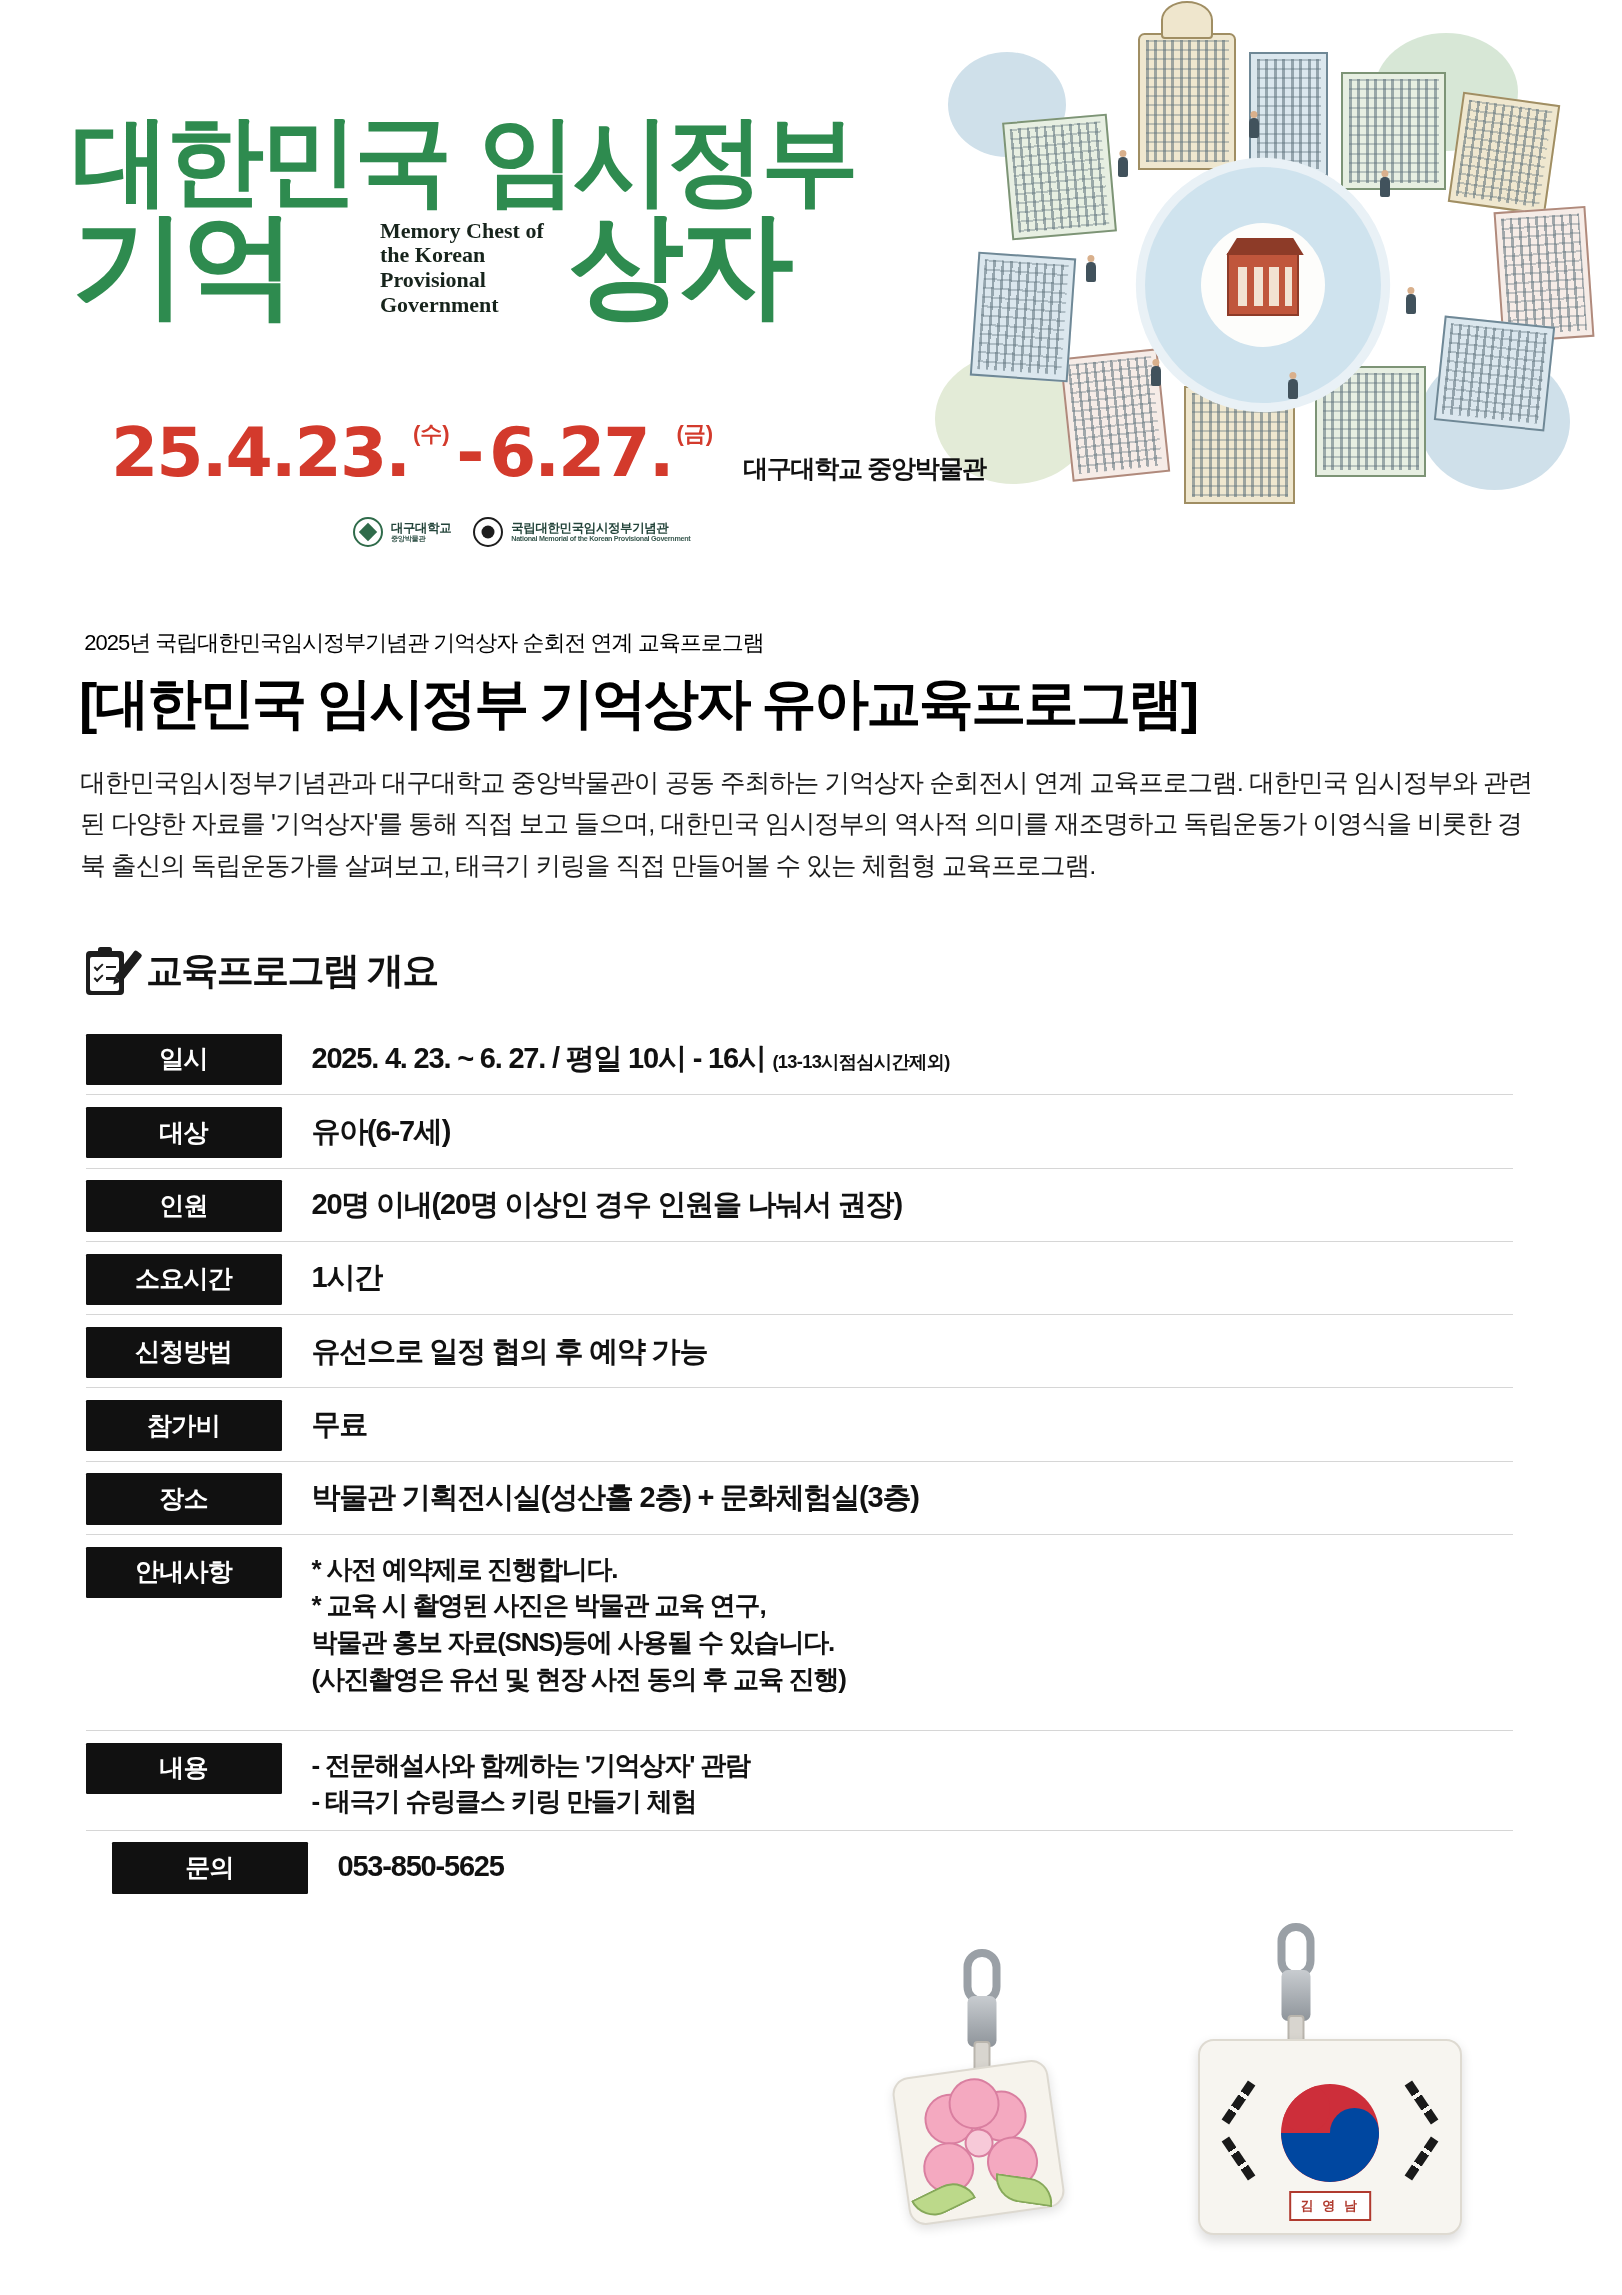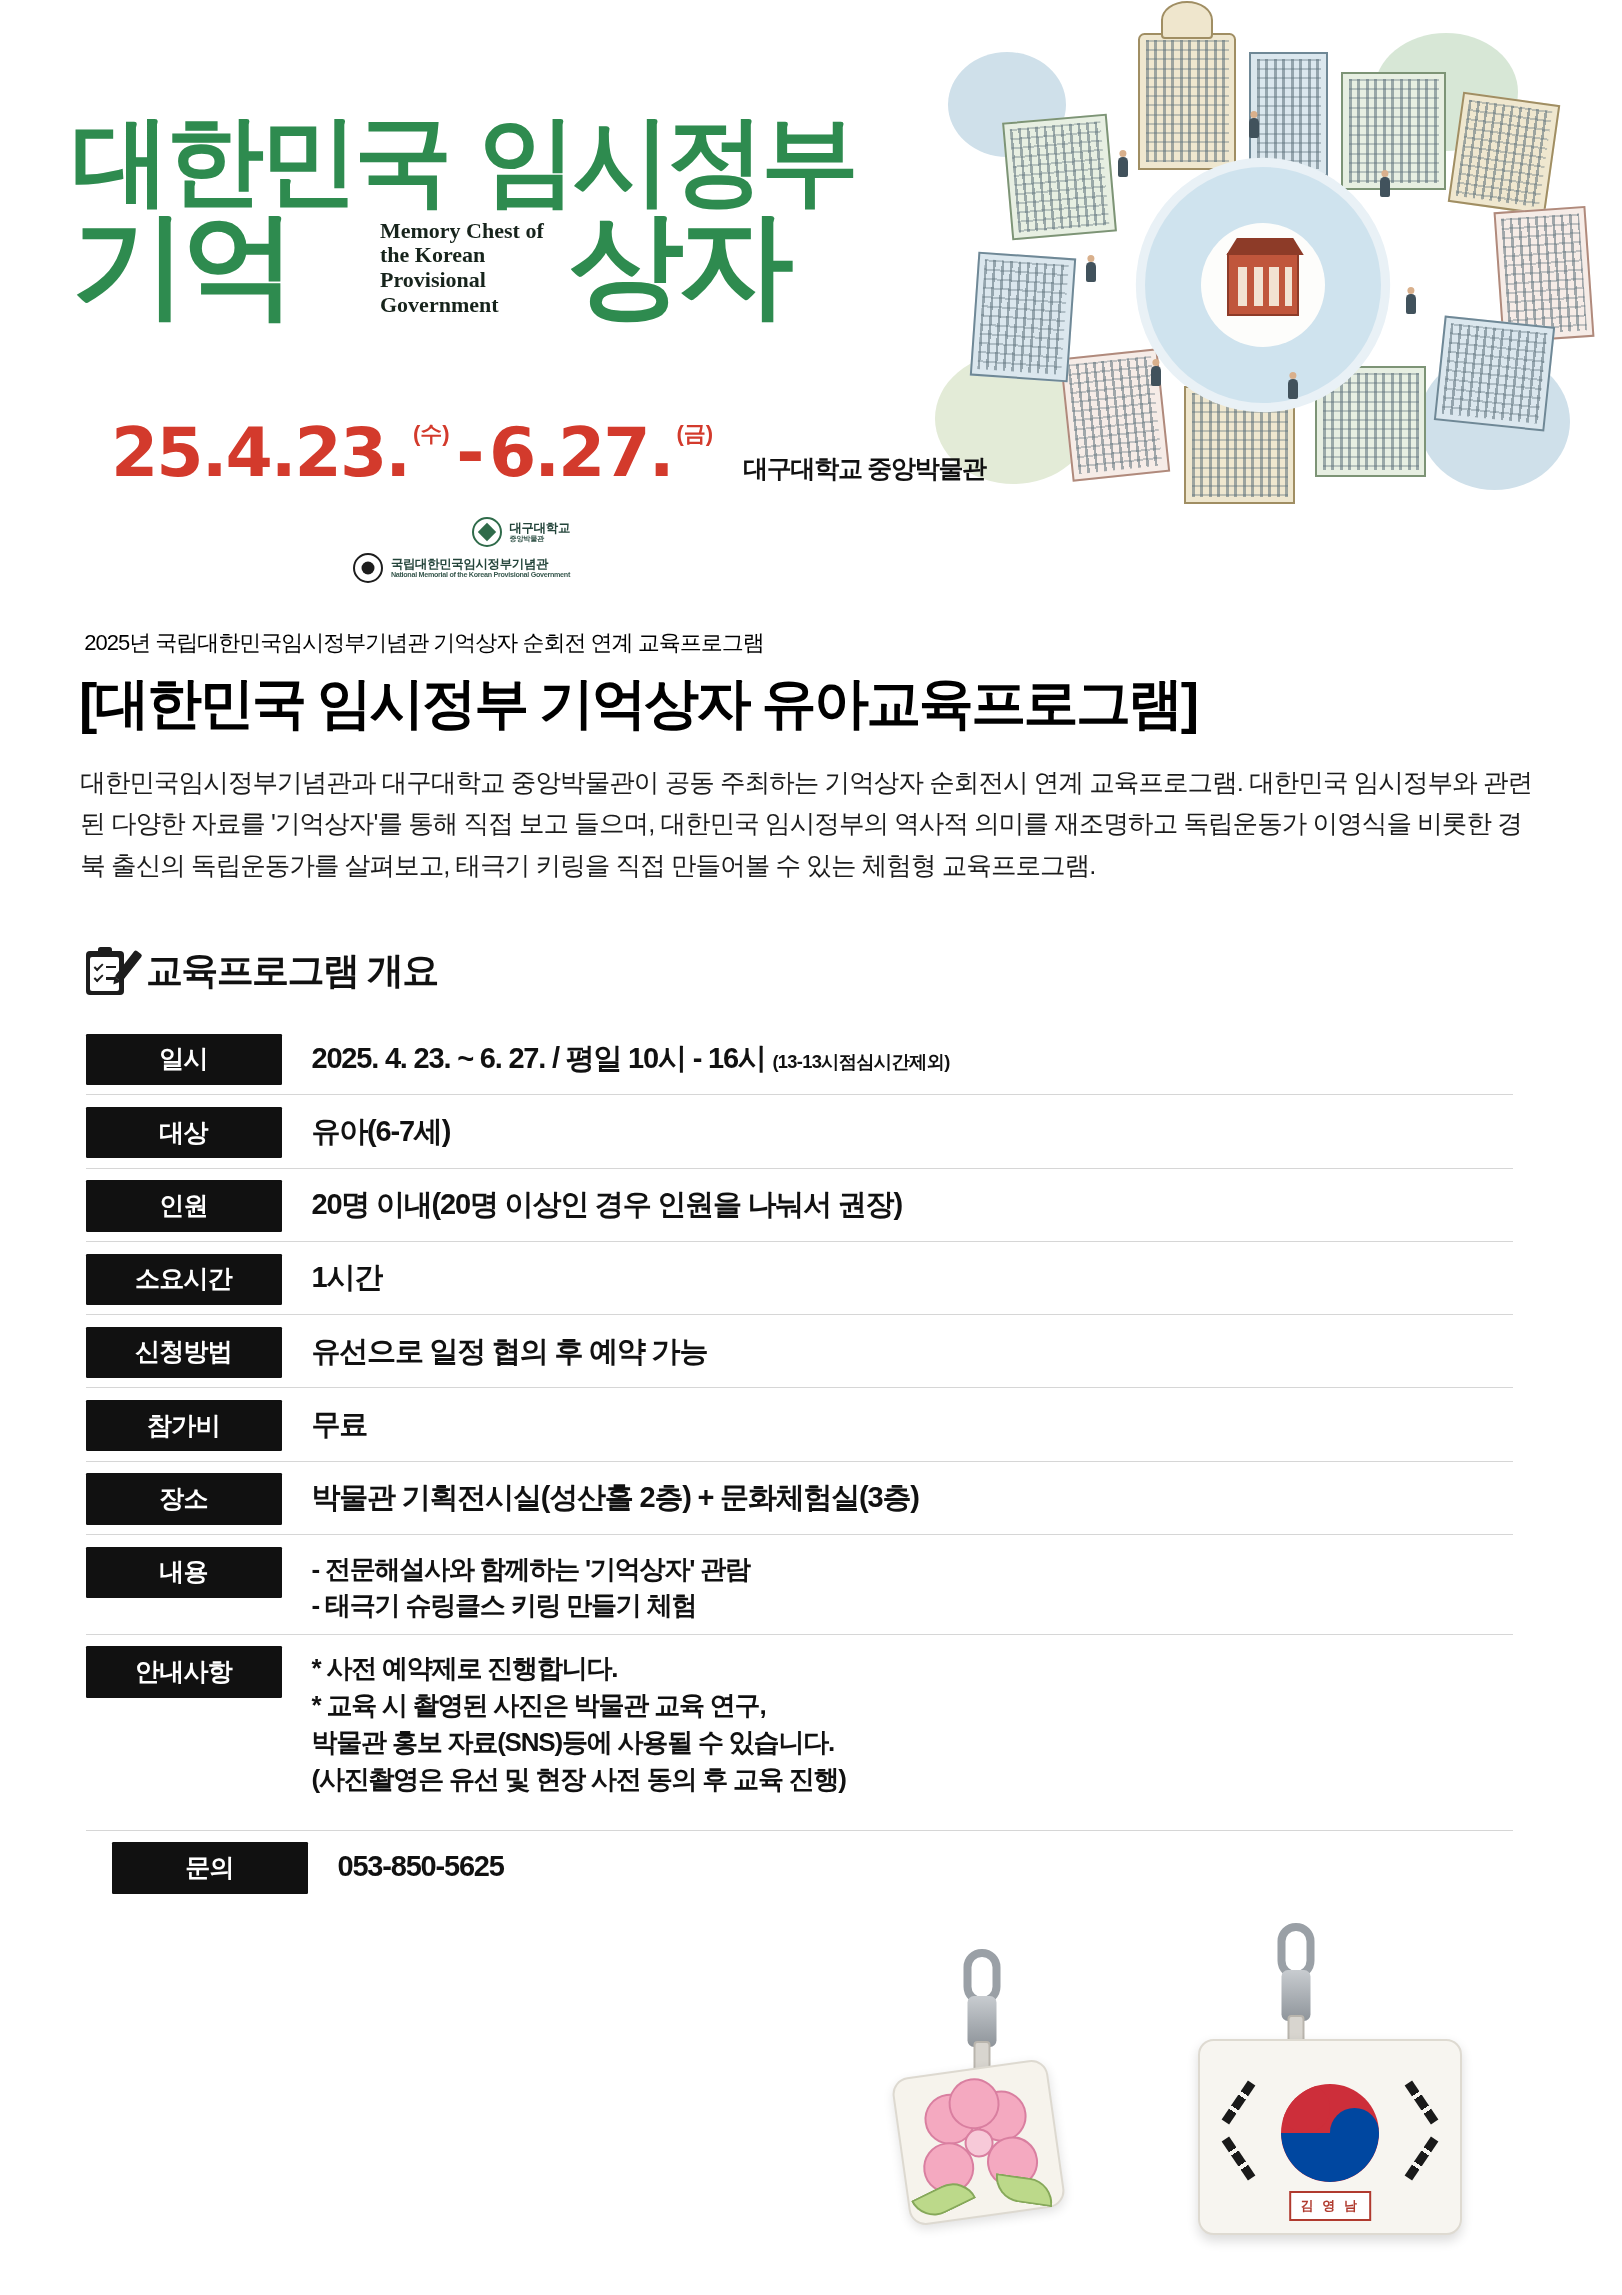--- a/index.html
+++ b/index.html
@@ -108,23 +108,22 @@
     line-height: 1.15;
     color: #111;
     letter-spacing: -1.3px;
   }
 
   .logos {
     position: absolute;
     left: 353px;
     top: 517px;
     display: flex;
-    align-items: flex-end;
-    gap: 6px;
-    flex-direction: column;
+    align-items: flex-start;
+    gap: 22px;
   }
   .logo-item { display: flex; align-items: center; gap: 7.9px; }
   .logo-mark {
     width: 30px; height: 30px; border-radius: 50%;
     border: 2.6px solid #2f6b4a;
     position: relative;
   }
   .logo-mark::after {
     content: "";
     position: absolute; left: 50%; top: 50%;
@@ -625,36 +624,36 @@
       <div class="info-value">무료</div>
     </div>
 
     <div class="info-row">
       <div class="info-label">
           <span>장소</span>
         </div>
       <div class="info-value">박물관 기획전시실(성산홀 2층) + 문화체험실(3층)</div>
     </div>
 
-    <div class="info-row">
-      <div class="info-label">
-          <span>내용</span>
-        </div>
-      <div class="info-value small">- 전문해설사와 함께하는 '기억상자' 관람
-- 태극기 슈링클스 키링 만들기 체험</div>
-    </div>
-
     <div class="info-row" style="min-height:196px;">
       <div class="info-label">
           <span>안내사항</span>
         </div>
       <div class="info-value small">* 사전 예약제로 진행합니다.
 * 교육 시 촬영된 사진은 박물관 교육 연구,
    박물관 홍보 자료(SNS)등에 사용될 수 있습니다.
    (사진촬영은 유선 및 현장 사전 동의 후 교육 진행)</div>
+    </div>
+
+    <div class="info-row">
+      <div class="info-label">
+          <span>내용</span>
+        </div>
+      <div class="info-value small">- 전문해설사와 함께하는 '기억상자' 관람
+- 태극기 슈링클스 키링 만들기 체험</div>
     </div>
 
     <div class="info-row">
       <div class="info-label">
           <span>문의</span>
         </div>
       <div class="info-value">053-850-5625</div>
     </div>
 
   </div>

